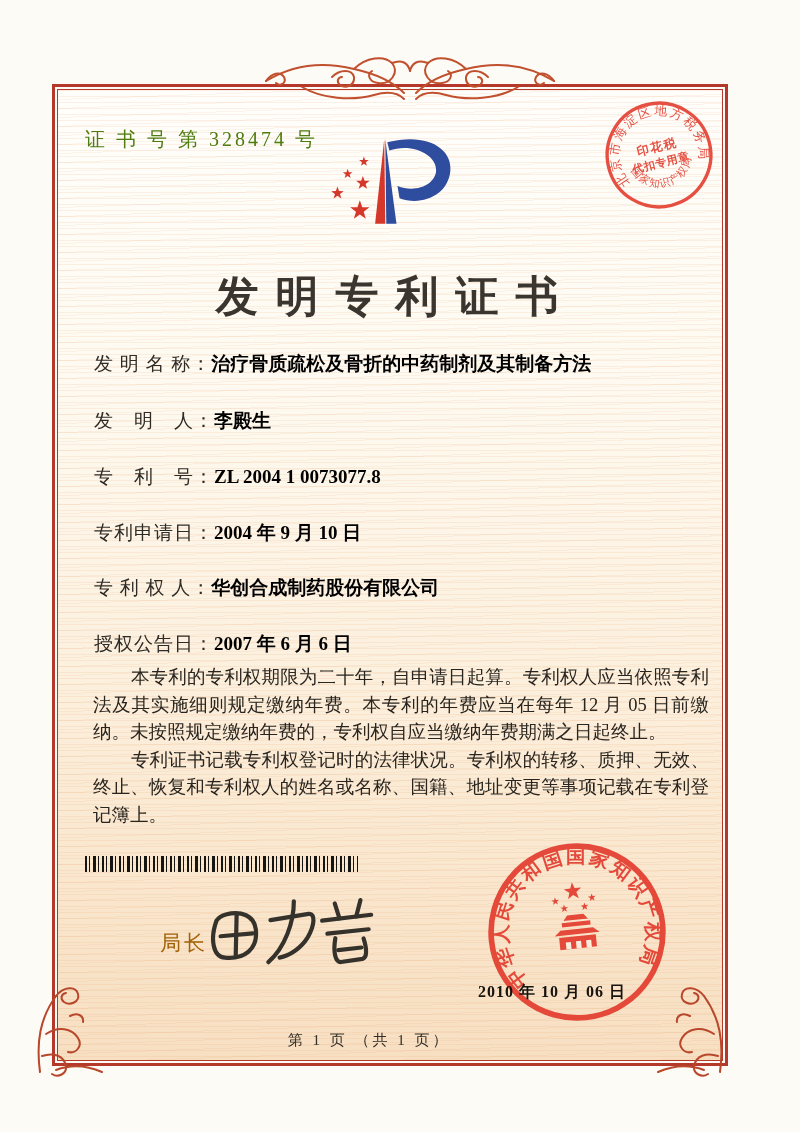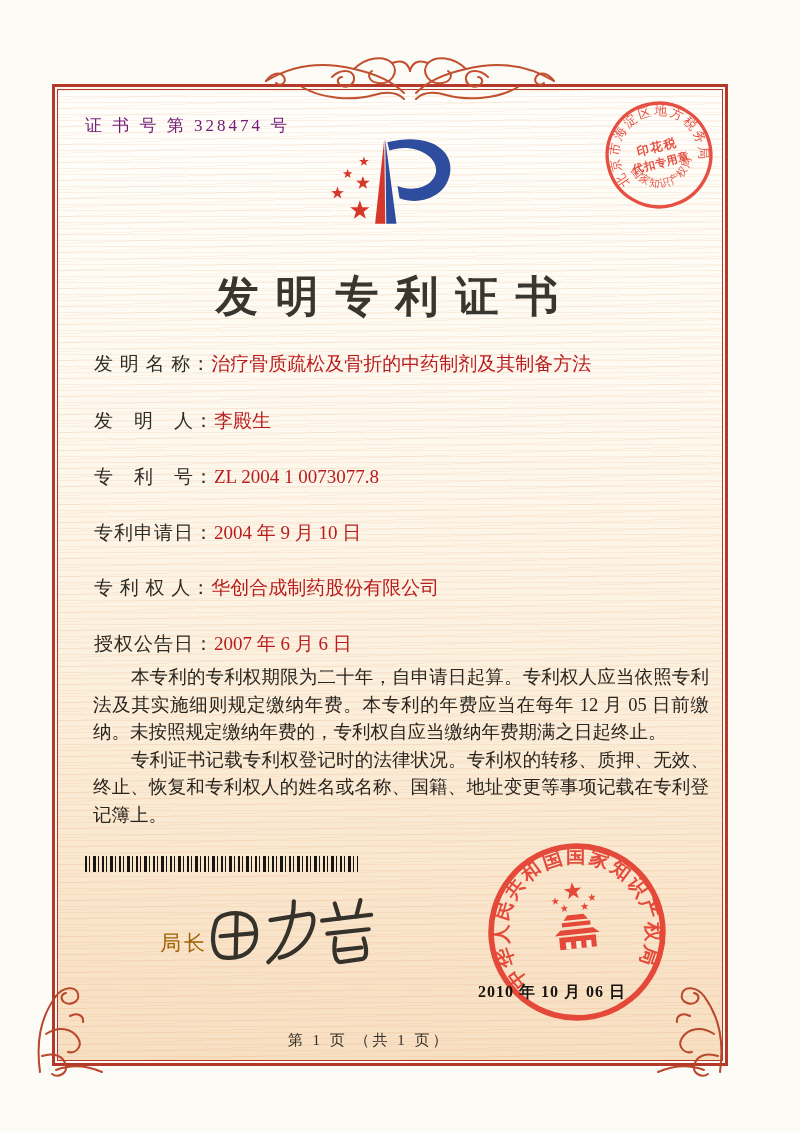--- a/index.html
+++ b/index.html
@@ -19,26 +19,26 @@
     position:absolute;inset:2px;border:1px solid #b5392a;
   }
   .frame-bg{
     position:absolute;inset:3px;
     background:
       repeating-linear-gradient(180deg, rgba(228,150,92,0.13) 0px, rgba(228,150,92,0.13) 1px, rgba(255,255,255,0) 1px, rgba(255,255,255,0) 6px),
       repeating-linear-gradient(178deg, rgba(228,150,92,0.10) 0px, rgba(228,150,92,0.10) 1px, rgba(255,255,255,0) 1px, rgba(255,255,255,0) 9px),
       linear-gradient(180deg,#fffefb 0%,#fefaf1 30%,#fcf0de 60%,#f9e5cb 85%,#f7dfc2 100%);
   }
   
-  .cert-no{left:85px;top:114px;font-size:17px;letter-spacing:3px;color:#701a75;}
+  .cert-no{left:85px;top:126px;font-size:20px;letter-spacing:3px;color:#4d7c0f;}
   .title{left:52px;width:670px;top:236px;text-align:center;font-size:43px;font-weight:700;
          letter-spacing:17px;text-indent:17px;color:#3a362f;margin-top:32px;}
   .field{left:94px;font-size:19px;white-space:nowrap;}
   .field .lbl{color:#2e2a24;letter-spacing:1px;}
-  .field .val{font-weight:400;color:#b91c1c;}
+  .field .val{font-weight:700;color:#000000;}
   .paras{left:93px;top:664px;width:616px;font-size:18.5px;line-height:27.5px;
          text-align:justify;color:#29241e;}
   .paras p{margin:0;text-indent:2.05em;}
   .barcode{left:85px;top:856px;width:273px;height:16px;
     background:repeating-linear-gradient(90deg,
       #171512 0 2px, rgba(0,0,0,0) 2px 4px,
       #171512 4px 5px, rgba(0,0,0,0) 5px 8px,
       #171512 8px 11px, rgba(0,0,0,0) 11px 13px,
       #171512 13px 14px, rgba(0,0,0,0) 14px 17px);
   }

